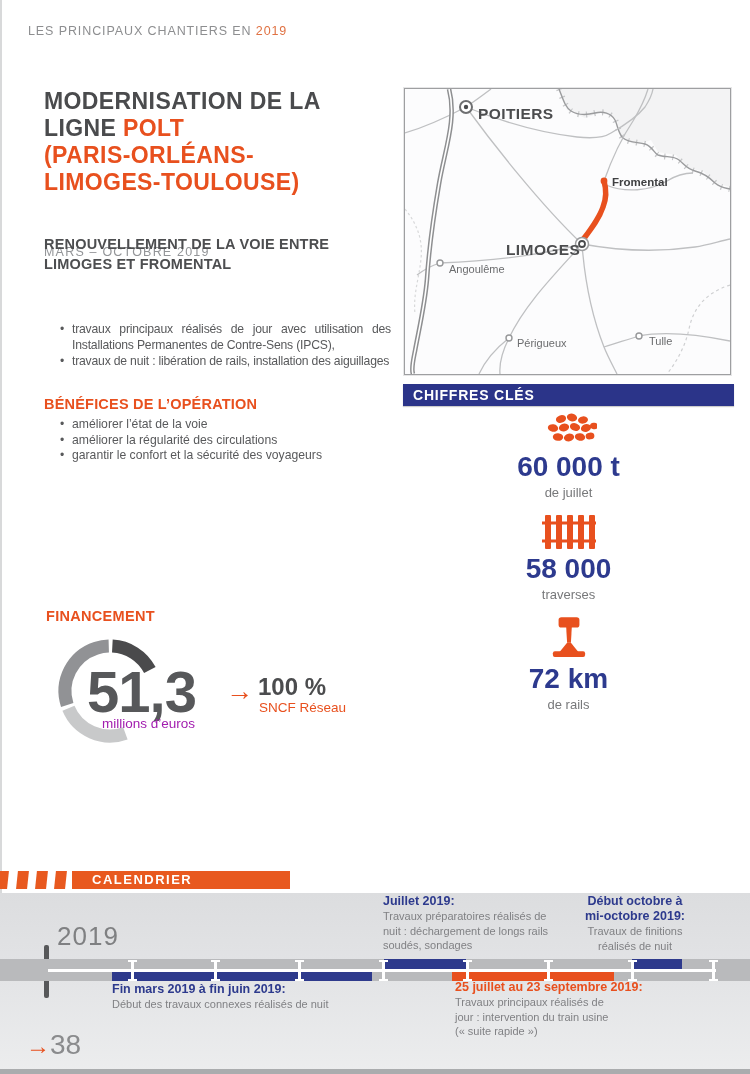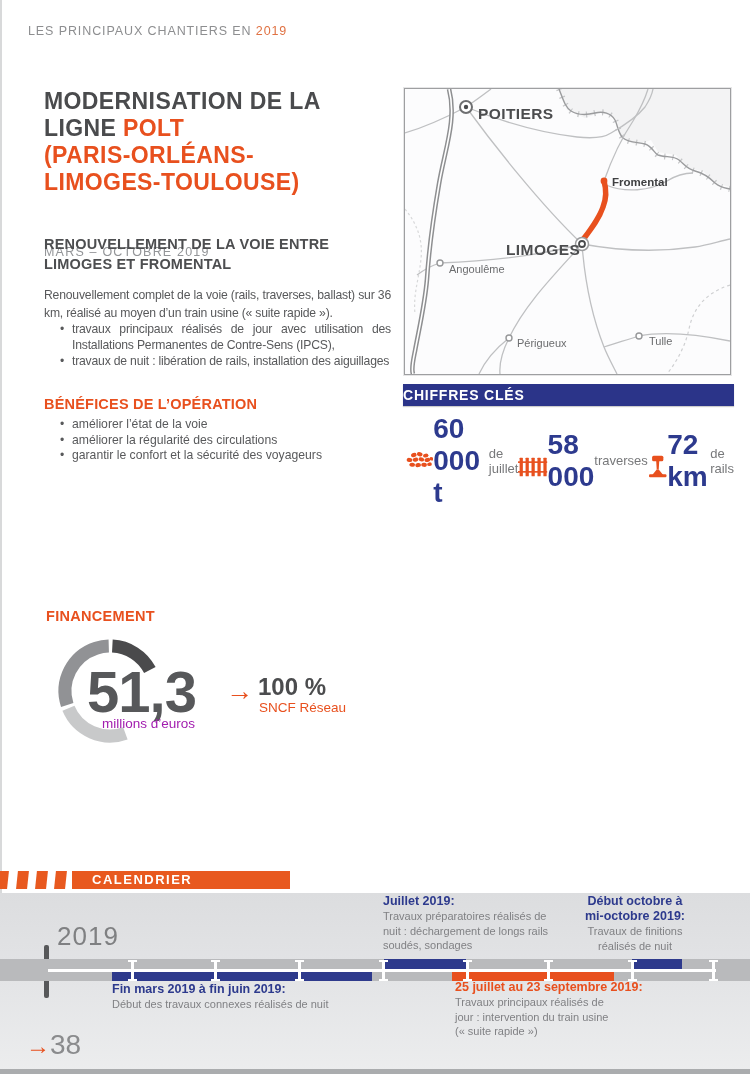--- a/index.html
+++ b/index.html
@@ -37,23 +37,23 @@
   
   .map{left:404px;top:88px;width:327px;height:287px;background:#fcfcfd;border:1px solid #9e9fa1;
        box-shadow:0 0 0 1px #e6e6e7;box-sizing:border-box;}
   .map svg{display:block;}
   .city-big{font-size:15.5px;font-weight:bold;fill:#4b4c4e;letter-spacing:.4px;}
   .city-small{font-size:11px;fill:#6b6c6e;}
   .city-med{font-size:11.5px;font-weight:bold;fill:#3f4042;}
 
   
   .kf-banner{left:403px;top:384px;width:331px;height:22px;background:#2b3489;color:#ffffff;
-             font-size:14px;font-weight:bold;letter-spacing:.8px;line-height:22px;
+             font-size:14px;font-weight:bold;letter-spacing:.8px;line-height:22px;padding-left:10px;
              box-sizing:border-box;box-shadow:0 1px 1px rgba(0,0,0,.2);}
-  .stats{left:403px;top:410px;width:331px;display:flex;flex-direction:row;align-items:center;}
+  .stats{left:403px;top:410px;width:331px;display:flex;flex-direction:column;align-items:center;}
   .stat-value{font-size:28px;font-weight:bold;color:#2d3a8e;margin-top:3px;}
   .stat-label{font-size:13px;color:#77787a;margin-top:2px;}
   .icon-m14{margin-top:14px;}
   .icon-m2{margin-top:2px;}
 
   
   .fin-head{left:46px;top:608px;font-size:14.5px;font-weight:bold;color:#e8501e;letter-spacing:.3px;}
   .donut{left:52px;top:633px;}
   .fin-amount{left:87px;top:658px;font-size:58px;font-weight:bold;color:#57585a;letter-spacing:-1px;}
   .fin-unit{left:102px;top:716px;font-size:13.5px;color:#a21caf;}
@@ -104,21 +104,20 @@
     <span>LIGNE</span>
     <span class="accent">POLT</span><br>
     <span class="accent">(PARIS-ORLÉANS-</span><br>
     <span class="accent">LIMOGES-TOULOUSE)</span>
   </h1>
 
   <div class="abs daterange">MARS – OCTOBRE 2019</div>
 
   <h2 class="abs subhead" style="margin:0;">RENOUVELLEMENT DE LA VOIE ENTRE LIMOGES ET FROMENTAL</h2>
 
-  <p class="abs intro" style="margin:0;">Renouvellement complet de la voie (rails, traverses, ballast) sur 36 km, réalisé au moyen d’un train usine (« suite rapide »).</p>
 
   <ul class="abs blist intro-bullets">
     <li>travaux principaux réalisés de jour avec utilisation des Installations Permanentes de Contre-Sens (IPCS),</li>
     <li>travaux de nuit : libération de rails, installation des aiguillages</li>
   </ul>
 
   <h3 class="abs benefits-head" style="margin:0;">BÉNÉFICES DE L’OPÉRATION</h3>
   <ul class="abs blist benefits">
     <li>améliorer l’état de la voie</li>
     <li>améliorer la régularité des circulations</li>

